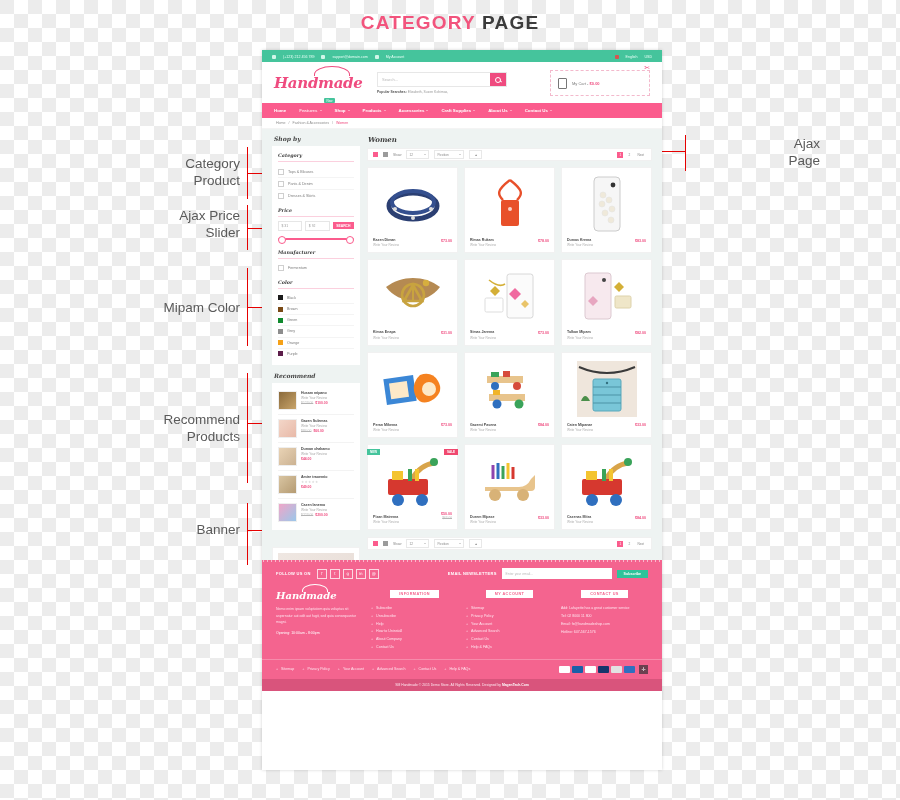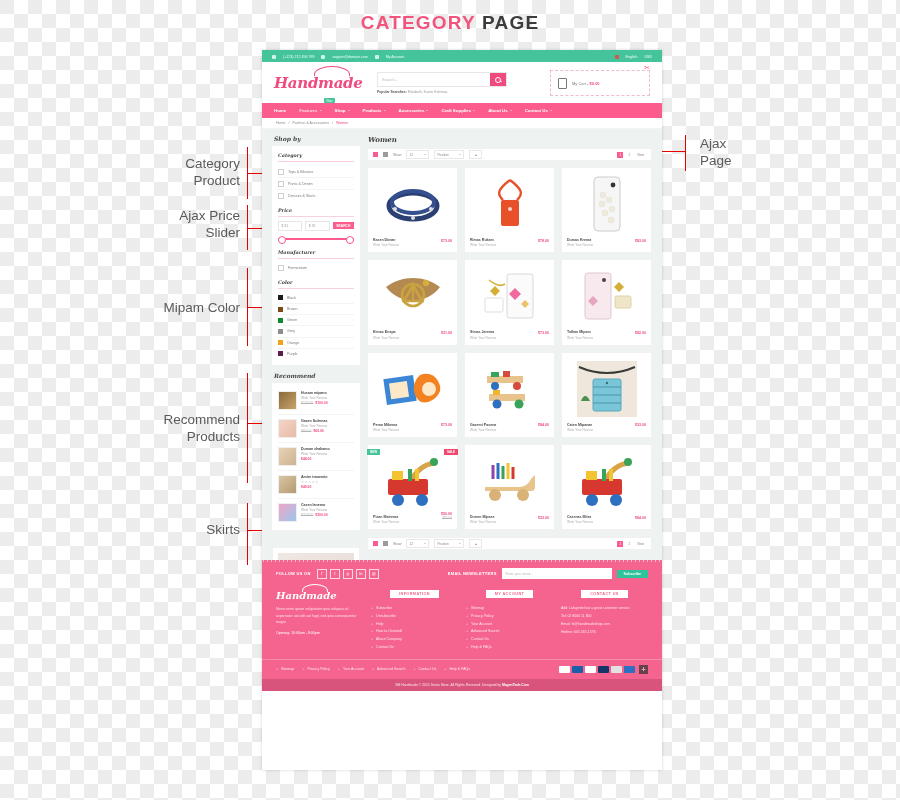--- a/index.html
+++ b/index.html
@@ -175,27 +175,27 @@
 <div class="dot" style="left:268px;top:420px;"></div>
 <div class="anno" style="left:110px;top:412px;width:130px;">
   <span style="white-space:pre-line">Recommend
 Products</span>
 </div>
 
 <div class="vline" style="left:247px;top:503px;height:62px;"></div>
 <div class="hline" style="left:247px;top:530px;width:23px;"></div>
 <div class="dot" style="left:268px;top:527px;"></div>
 <div class="anno" style="left:120px;top:522px;width:120px;">
-  <span style="white-space:pre-line">Skirts</span>
+  <span style="white-space:pre-line">Banner</span>
 </div>
 
 <div class="dot" style="left:645px;top:148px;"></div>
 <div class="hline" style="left:651px;top:151px;width:34px;"></div>
 <div class="vline" style="left:685px;top:135px;height:36px;"></div>
-<div class="anno r" style="left:700px;top:136px;width:120px;">
+<div class="anno r" style="left:700px;top:136px;width:120px;text-align:right;">
   <span style="white-space:pre-line">Ajax
 Page</span>
 </div>
 
 <div class="site">
 
   <div class="topbar">
     <span class="mini-ico"></span>
     <span>(+123) 212 456 789</span>
     <span class="mini-ico"></span>

